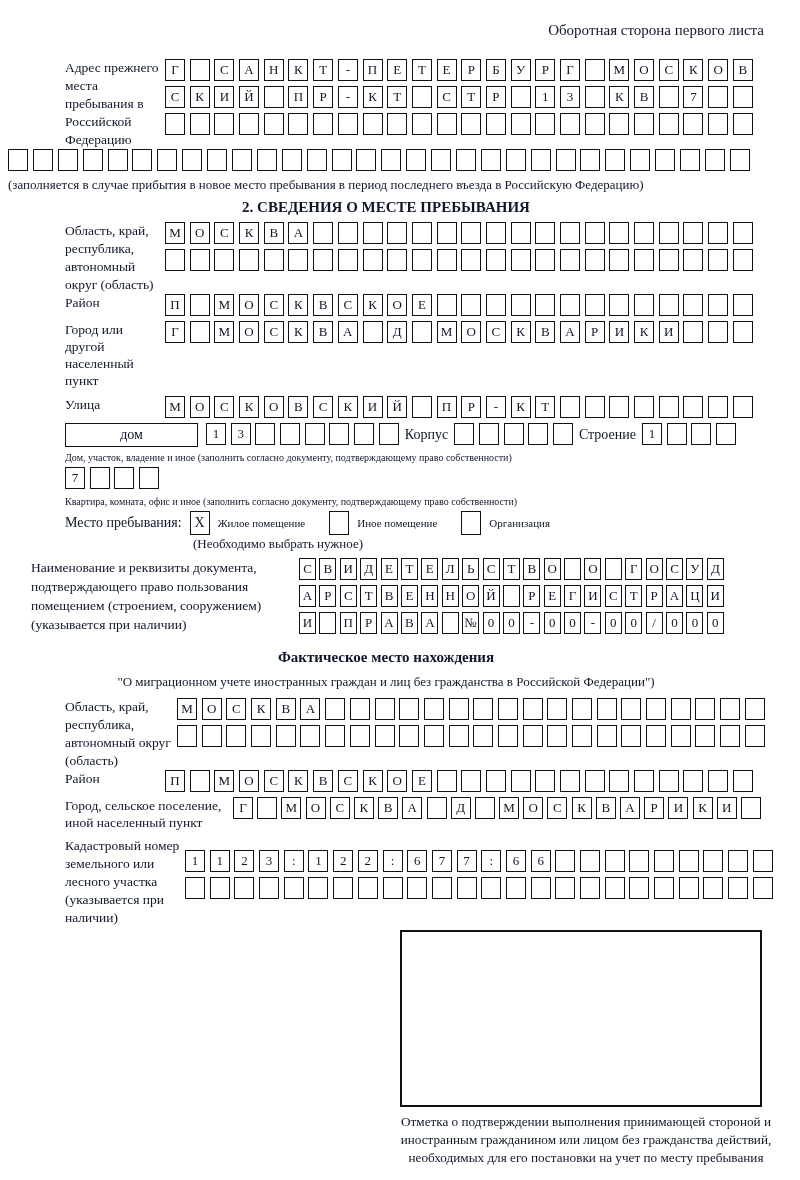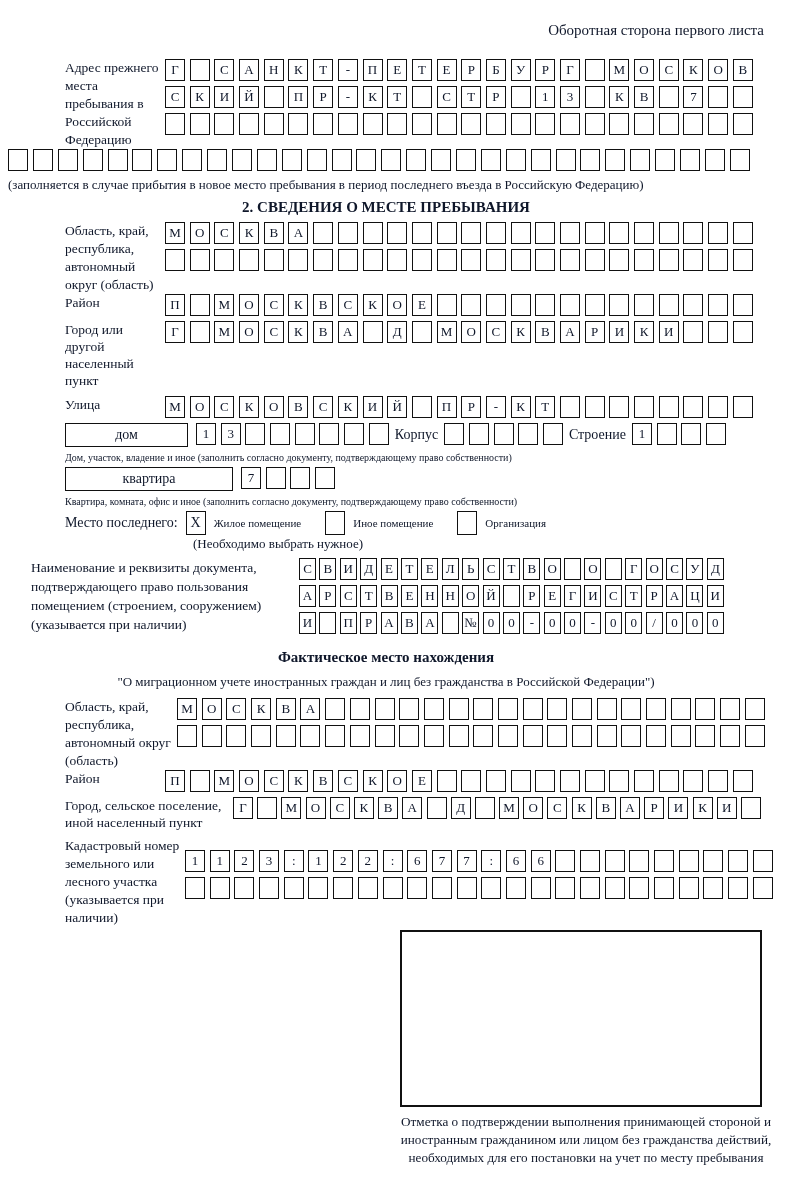--- a/index.html
+++ b/index.html
@@ -27,21 +27,21 @@
   .cells.narrow .cell { width:17px; }
   .cells.wide22 { gap:4.2px; }
   .note-center { font-size:13px; line-height:17px; }
   .section-title { text-align:center; font-weight:bold; font-size:15px; margin:6px 0 6px; }
 
   .house-row { display:flex; align-items:flex-start; margin-left:57px; margin-bottom:2px; }
   .wide-box {
     border:1.6px solid #111; height:24px; text-align:center;
     font-size:14px; line-height:21px; flex-shrink:0;
   }
-  .box-dom { width:123px; margin-right:8px; }
+  .box-dom { width:133px; margin-right:8px; }
   .box-kvartira { width:168px; margin-right:8px; }
   .inline-label { font-size:14px; line-height:24px; padding:0 6px; white-space:nowrap; }
   .caption { font-size:10px; margin-left:57px; margin-bottom:4px; }
 
   .stay-row { display:flex; align-items:center; margin-left:57px; margin-top:4px; }
   .stay-label { font-size:14px; margin-right:8px; }
   .checkbox {
     width:20px; height:24px; border:1.5px solid #111; flex-shrink:0;
     text-align:center; font-size:14px; line-height:21px;
   }
@@ -358,32 +358,31 @@
     <div class="cells">
         <span class="cell">1</span>
         <span class="cell"></span>
         <span class="cell"></span>
         <span class="cell"></span>
       </div>
   </div>
   <div class="caption">Дом, участок, владение и иное (заполнить согласно документу, подтверждающему право собственности)</div>
 
   <div class="house-row">
-    <div class="wide-box box-kvartira">квартира</div>
     <div class="cells">
         <span class="cell">7</span>
         <span class="cell"></span>
         <span class="cell"></span>
         <span class="cell"></span>
       </div>
   </div>
   <div class="caption">Квартира, комната, офис и иное (заполнить согласно документу, подтверждающему право собственности)</div>
 
   <div class="stay-row">
-    <div class="stay-label">Место последнего:</div>
+    <div class="stay-label">Место пребывания:</div>
     <div class="checkbox">X</div>
     <div class="opt-label">Жилое помещение</div>
     <div class="checkbox"></div>
     <div class="opt-label">Иное помещение</div>
     <div class="checkbox"></div>
     <div class="opt-label">Организация</div>
   </div>
   <div class="stay-note">(Необходимо выбрать нужное)</div>
 
   <div class="flex">

